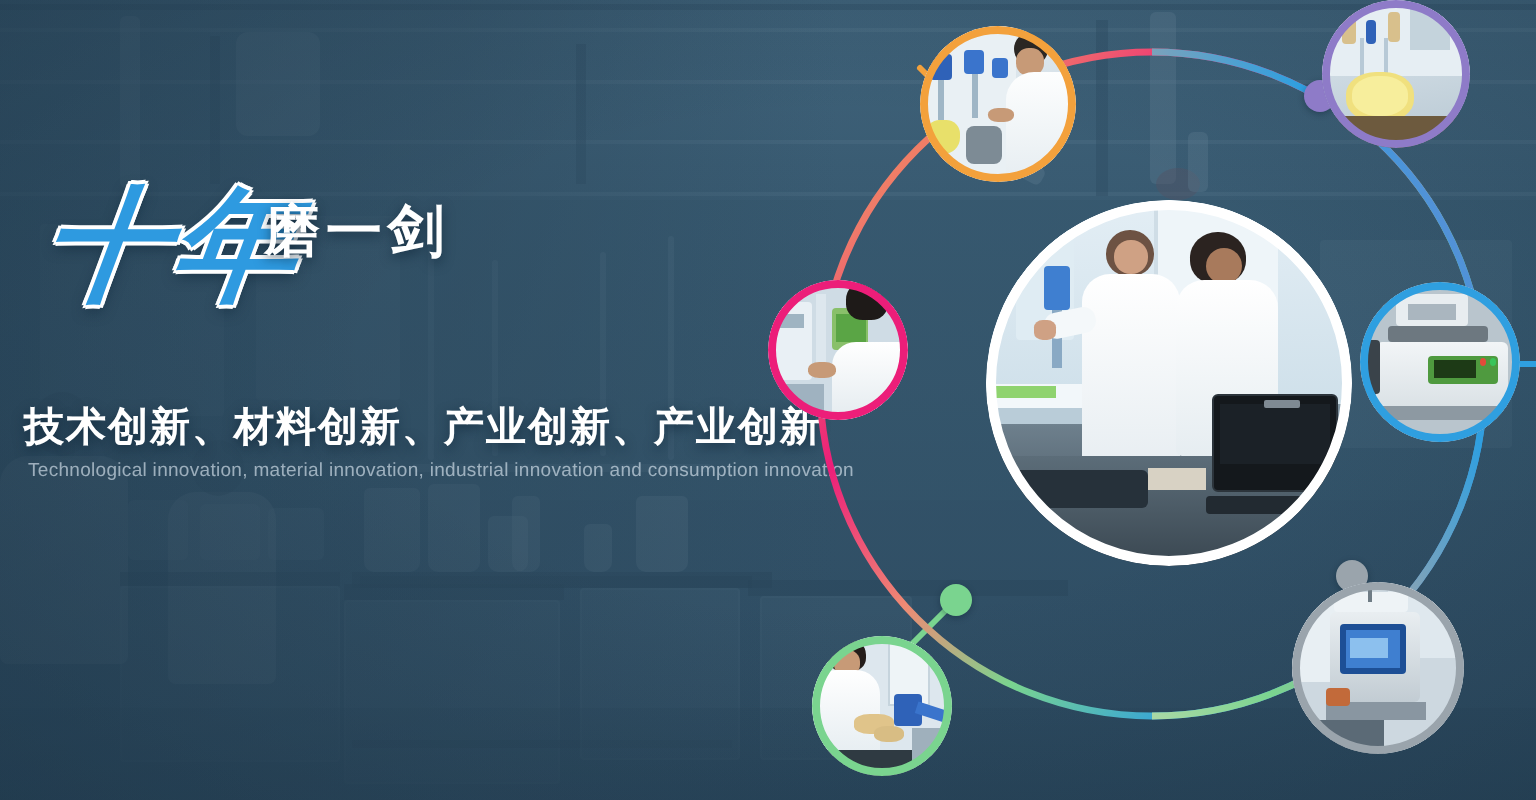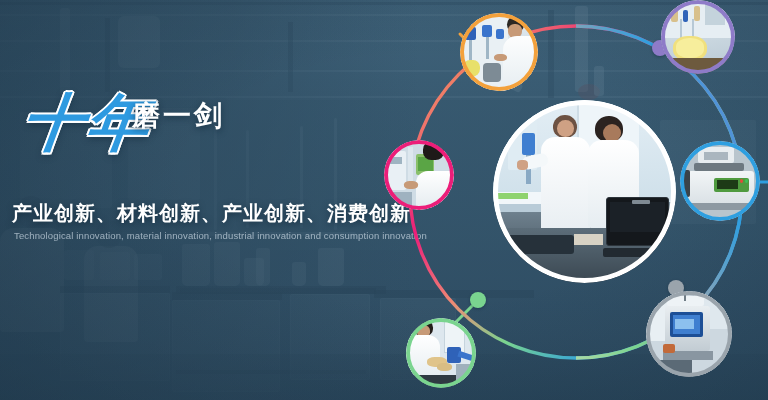--- a/index.html
+++ b/index.html
@@ -240,21 +240,21 @@
     <div class="bg-vignette"></div>
   </div>
 
   <div class="text-block">
 
     <div class="line-main">
       <span class="shinian">十年</span>
       <span class="mo-yi-jian">磨一剑</span>
     </div>
 
-    <div class="line-cn">产业创新、材料创新、产业创新、消费创新</div>
+    <div class="line-cn">技术创新、材料创新、产业创新、产业创新</div>
     <div class="line-en">Technological innovation, material innovation, industrial innovation and consumption innovation</div>
   </div>
 
   <div class="collage">
 
     <svg width="384" height="400" viewBox="0 0 384 400">
       <defs>
         <linearGradient id="gRing" x1="0%" y1="0%" x2="100%" y2="100%">
           <stop offset="0%" stop-color="#f3a13c"></stop>
           <stop offset="16%" stop-color="#ef7a6a"></stop>

